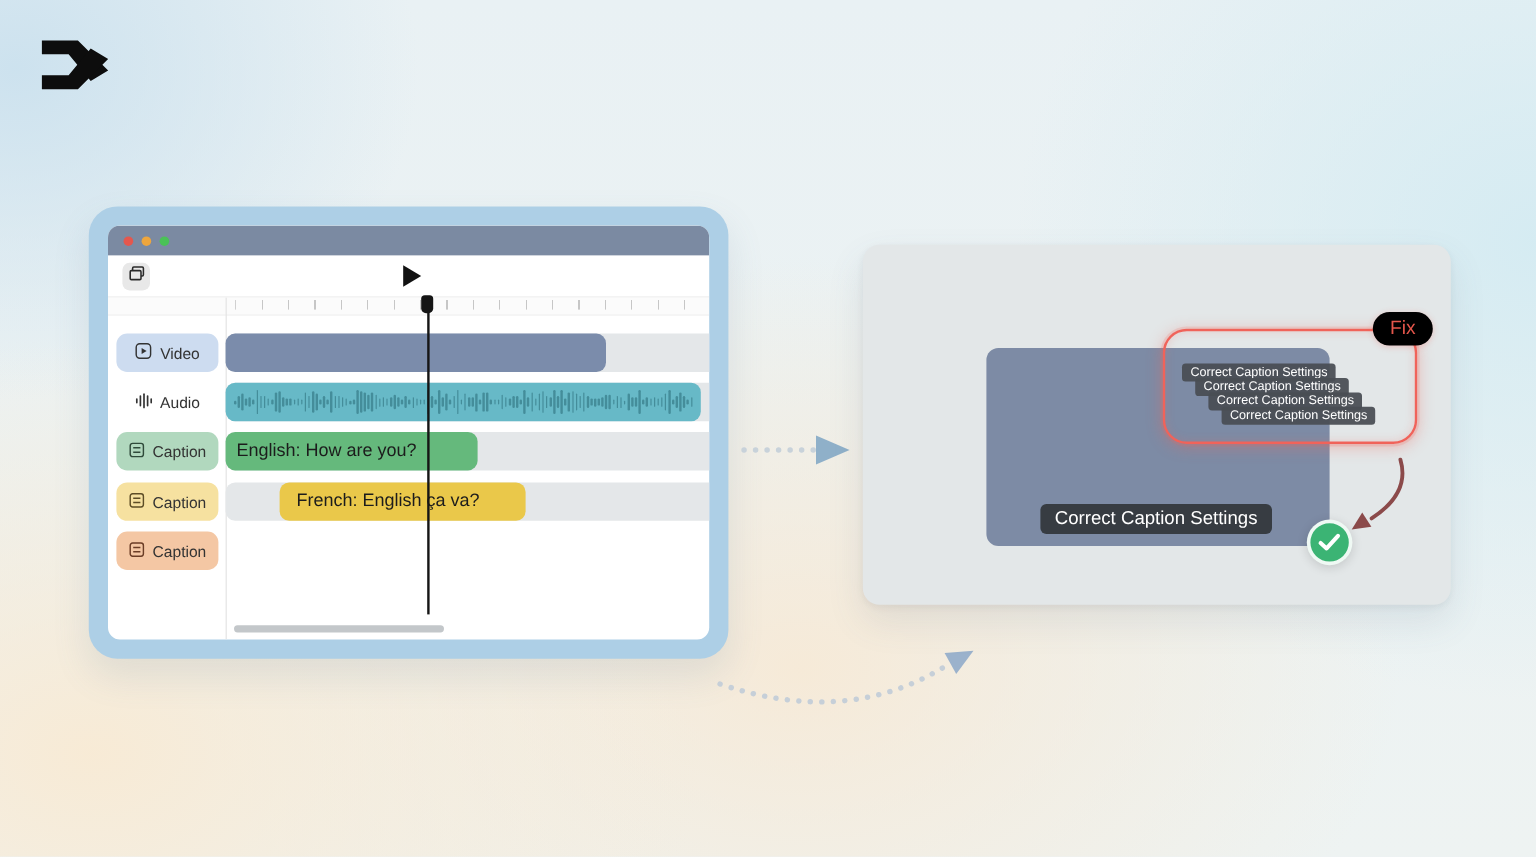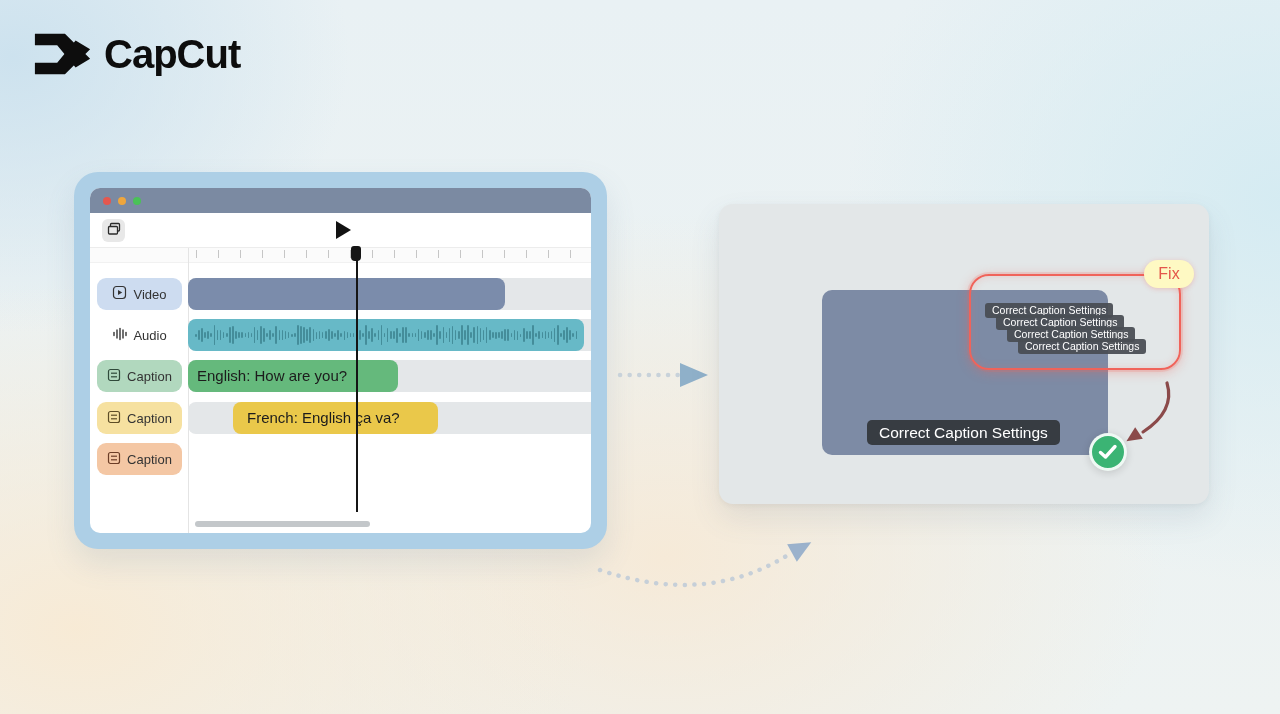--- a/index.html
+++ b/index.html
@@ -80,21 +80,21 @@
     color:#999; cursor:default; }
   .preview-frame { position:absolute; left:103px; top:86px; width:286px; height:165px;
     background:#7d8ba5; border-radius:10px; }
   .stack-cap { position:absolute; font-size:10.5px; line-height:11px; padding:2px 7px;
     background:rgba(73,78,84,.94); color:#fff; border-radius:3px; white-space:nowrap; z-index:4; }
   .sc-0{ left:266px; top:99px; } .sc-1{ left:277px; top:111px; }
   .sc-2{ left:288px; top:123px; } .sc-3{ left:299px; top:135px; }
   .fix-outline { position:absolute; left:250px; top:70px; width:212px; height:96px;
     border:2.5px solid #f0635a; border-radius:20px; z-index:3;
     box-shadow:0 0 0 2px rgba(240,99,90,.16), 0 2px 12px rgba(240,99,90,.38), inset 0 0 8px rgba(240,99,90,.22); }
-  .fix-badge { position:absolute; left:425px; top:56px; width:50px; height:28px; background:#fef9c3;
+  .fix-badge { position:absolute; left:425px; top:56px; width:50px; height:28px; background:#000000;
     border-radius:15px; color:#e4564b; font-size:16px; text-align:center; line-height:28px; z-index:6;
     box-shadow:0 1px 5px rgba(240,99,90,.30); }
   .bottom-caption { position:absolute; left:148px; top:216px; height:25px; line-height:25px;
     background:rgba(50,54,58,.93); color:#fff; font-size:15.5px; padding:0 12px;
     border-radius:5px; white-space:nowrap; z-index:4; }
   .check-circle { position:absolute; left:370px; top:229px; width:38px; height:38px; border-radius:50%;
     background:#3bb474; border:3px solid rgba(255,255,255,.92); z-index:6;
     box-shadow:0 2px 9px rgba(0,0,0,.14); display:flex; align-items:center; justify-content:center; }
   .fix-arrow { position:absolute; left:400px; top:173px; z-index:5; }
 </style>
@@ -103,21 +103,20 @@
 
 <div class="stage">
 
   <div class="logo">
     <span>
       <svg width="62" height="52" viewBox="0 0 64 52">
         <path fill="#0d0d0d" d="M3,5 L34,5 L60,31 L45,40 L26,17 L3,17 Z"></path>
         <path fill="#0d0d0d" d="M3,35 L26,35 L45,12 L60,21 L34,47 L3,47 Z"></path>
       </svg>
     </span>
-    <span class="logo-text">CapCut</span>
   </div>
 
   <div class="editor-frame">
     <div class="editor-window">
 
       <div class="titlebar">
         <span class="tl-dot tl-red"></span>
         <span class="tl-dot tl-yellow"></span>
         <span class="tl-dot tl-green"></span>
       </div>

